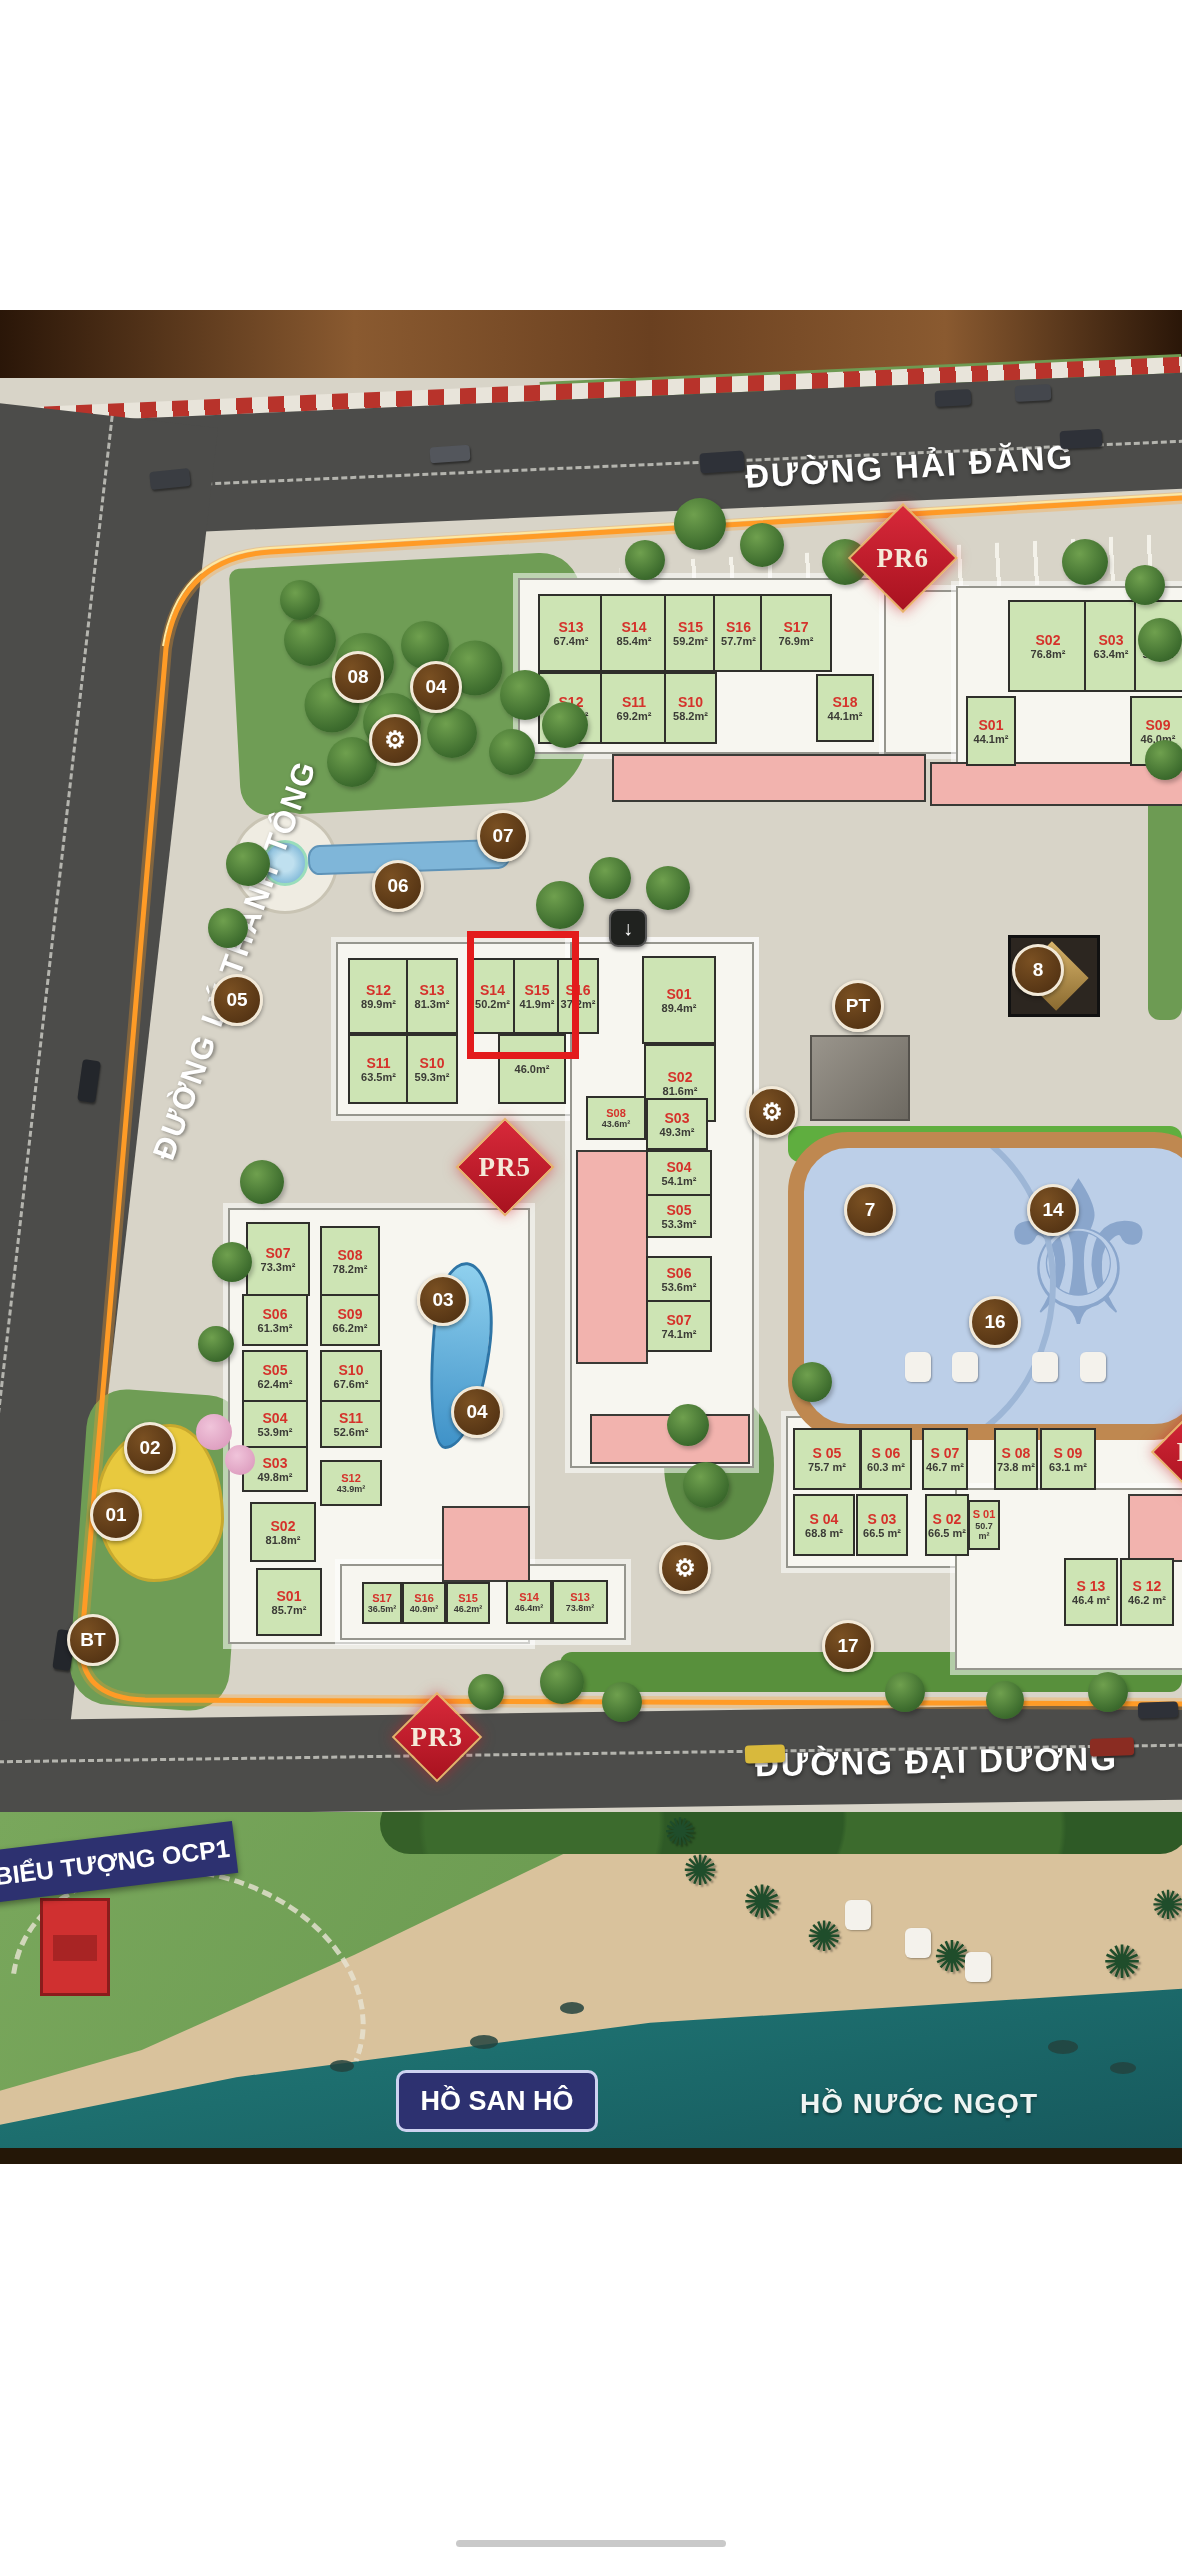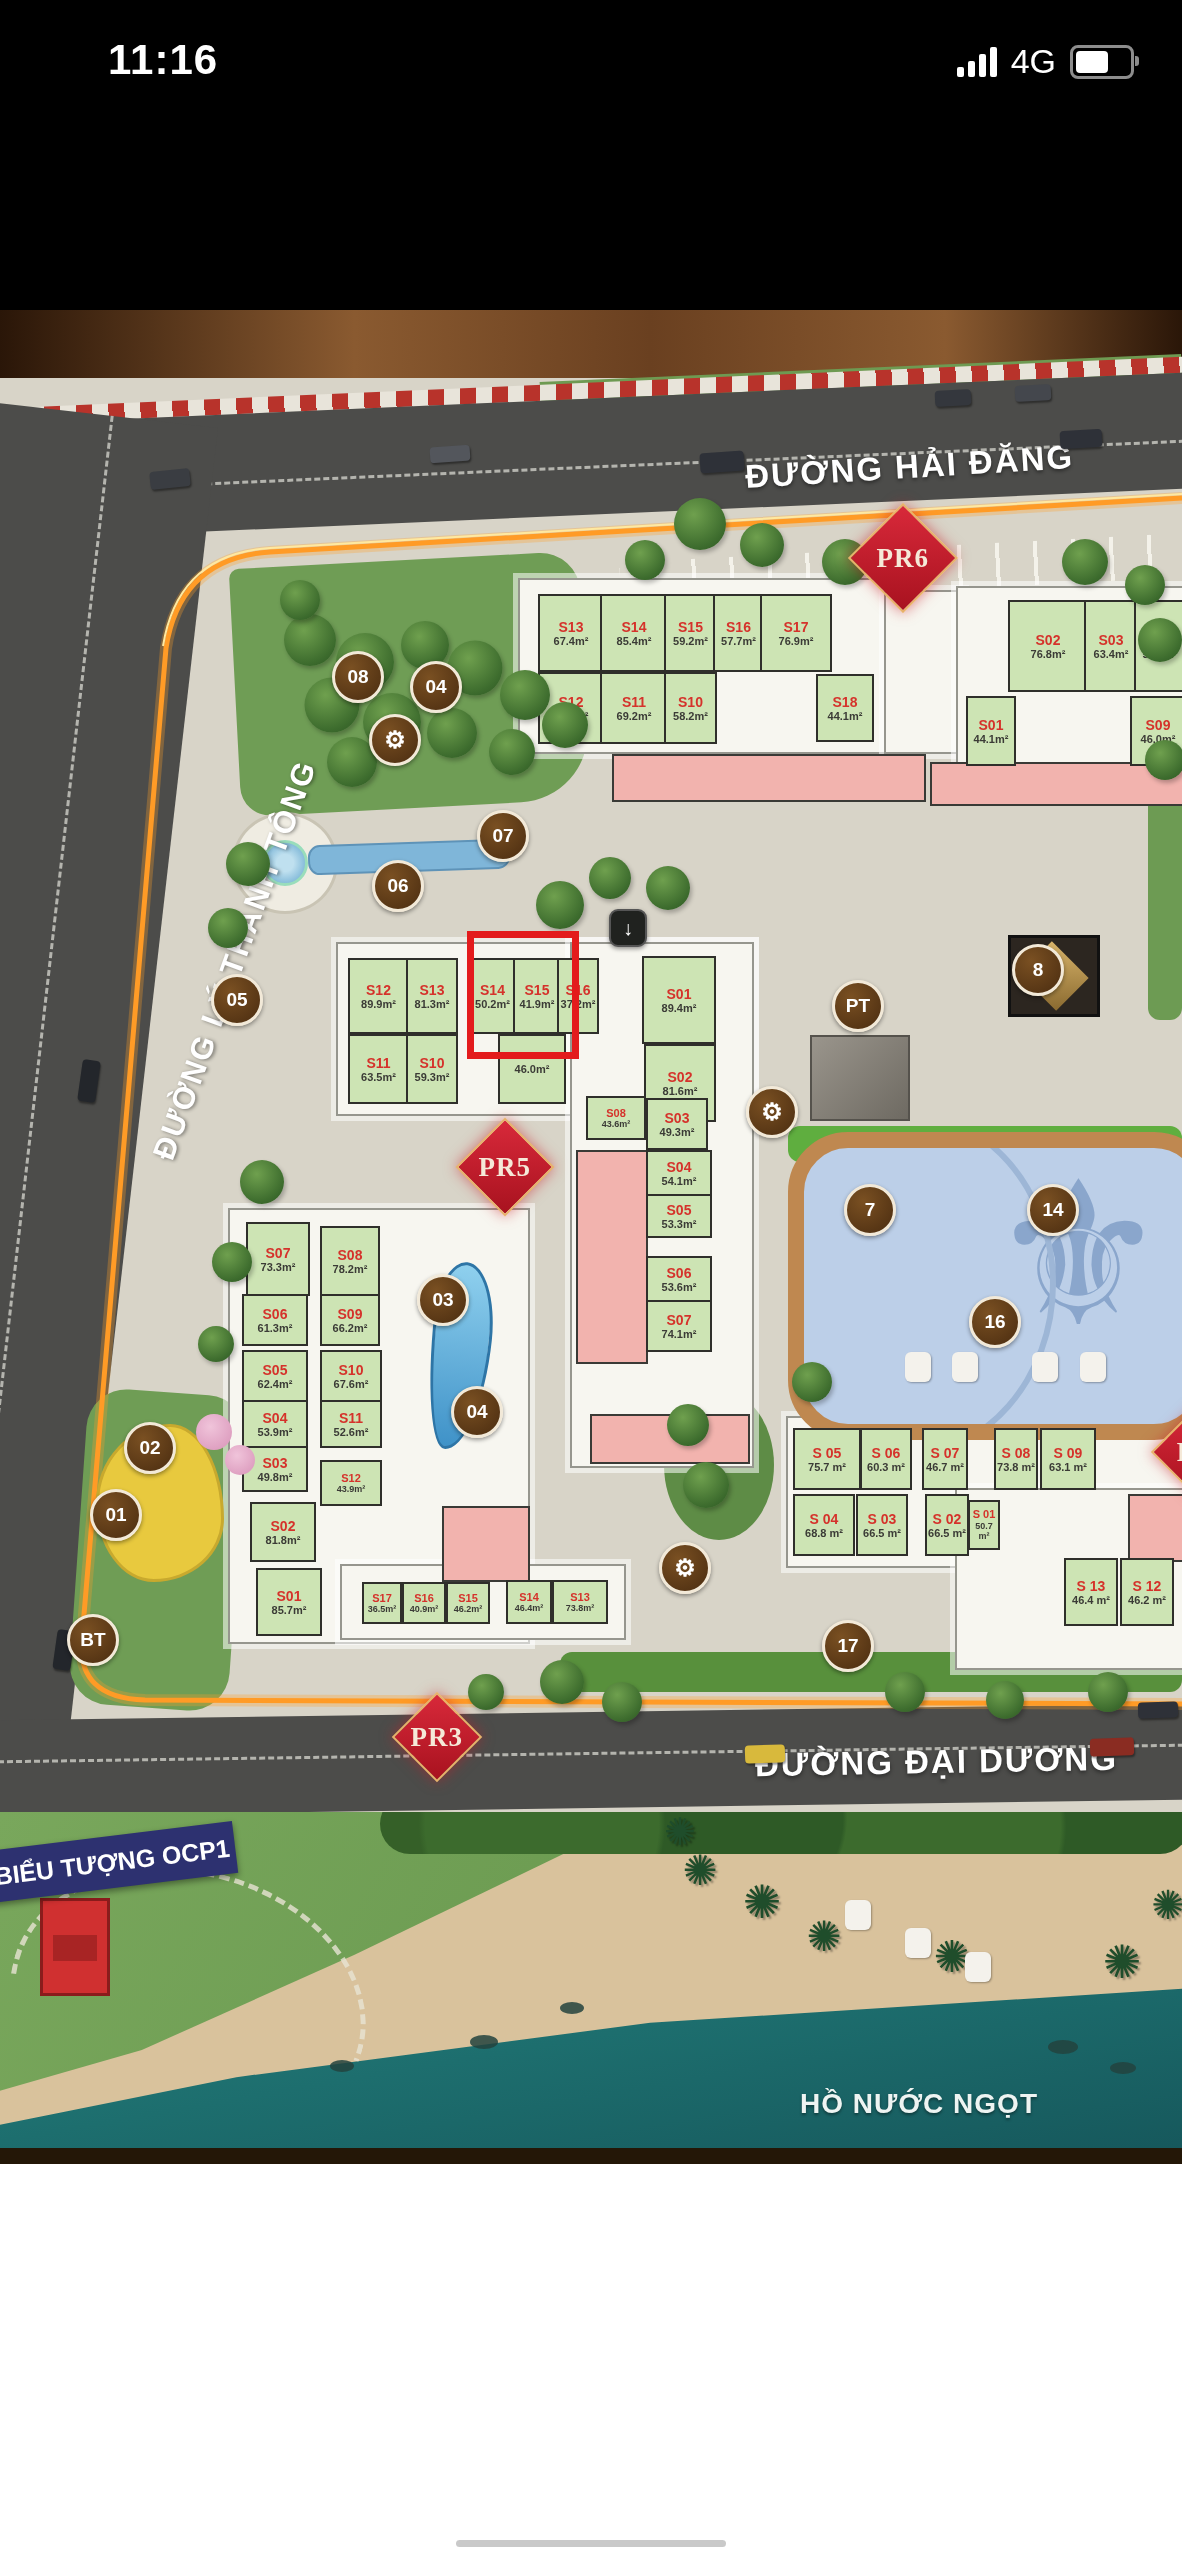--- a/index.html
+++ b/index.html
@@ -511,50 +511,36 @@
     <div class="street lythanhtong">ĐƯỜNG LÝ THÁNH TÔNG</div>
     <div class="street daiduong">ĐƯỜNG ĐẠI DƯƠNG</div>
 
     <div class="beach">
       <div class="sand"></div>
       <div class="lawn"></div>
       <div class="treetop"></div>
       <div class="track"></div>
       <div class="gate"></div>
       <div class="banner">BIỂU TƯỢNG OCP1</div>
+      <div class="lakebadge">HỒ SAN HÔ</div>
       <div class="laketext">HỒ NƯỚC NGỌT</div>
       <div id="beachdeco">
           <div class="palm" style="left: 700px; top: 58px; font-size: 42px;">✺</div>
           <div class="palm" style="left: 762px; top: 90px; font-size: 46px;">✺</div>
           <div class="palm" style="left: 824px; top: 124px; font-size: 42px;">✺</div>
           <div class="palm" style="left: 952px; top: 144px; font-size: 44px;">✺</div>
           <div class="palm" style="left: 1122px; top: 150px; font-size: 46px;">✺</div>
           <div class="palm" style="left: 680px; top: 20px; font-size: 38px;">✺</div>
           <div class="palm" style="left: 1168px; top: 93px; font-size: 40px;">✺</div>
           <div class="rock" style="left: 470px; top: 223px; width: 28px; height: 14px;"></div>
           <div class="rock" style="left: 560px; top: 190px; width: 24px; height: 12px;"></div>
           <div class="rock" style="left: 1048px; top: 228px; width: 30px; height: 14px;"></div>
           <div class="rock" style="left: 1110px; top: 250px; width: 26px; height: 12px;"></div>
           <div class="rock" style="left: 330px; top: 248px; width: 24px; height: 12px;"></div>
         </div>
     </div>
     <div class="darkedge"></div>
   </div>
 
-  <div class="statusbar">
-    <span class="time">11:16</span>
-    <div class="sright">
-      <div class="bars">
-          <i></i>
-          <i></i>
-          <i></i>
-          <i></i>
-        </div>
-      <span class="net">4G</span>
-      <div class="batt">
-          <b></b>
-        </div>
-    </div>
-  </div>
 
   <div class="footer"></div>
   <div class="homebar"></div>
 </div>
 
 </body></html>

